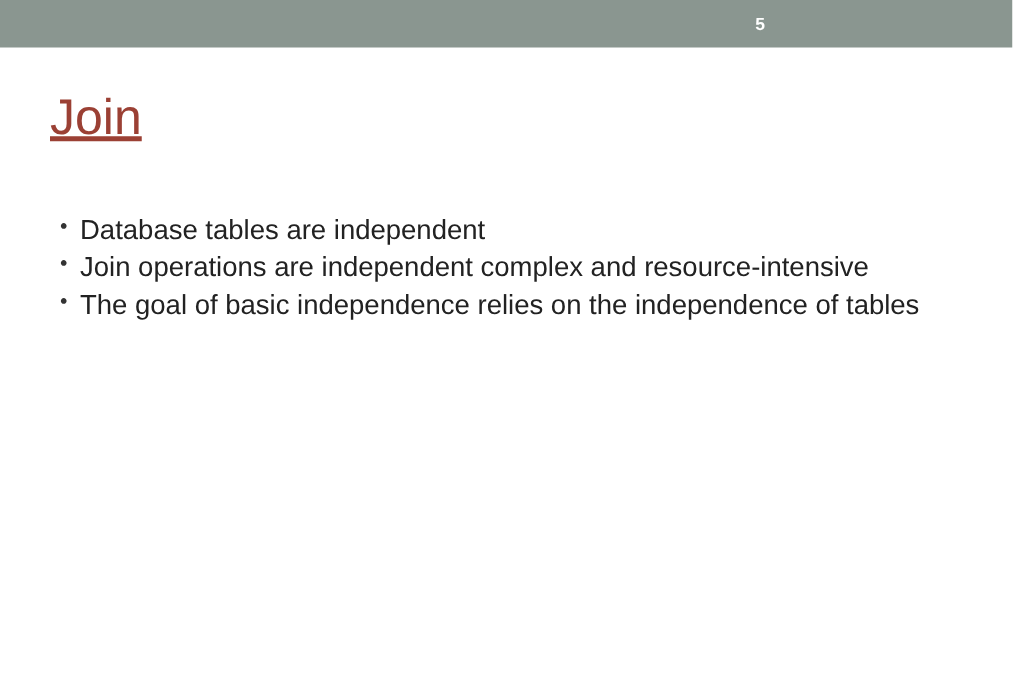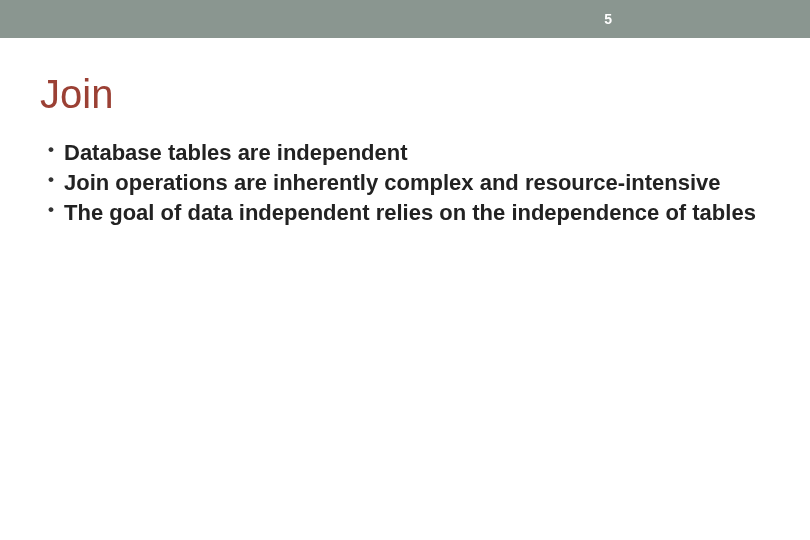--- a/index.html
+++ b/index.html
@@ -29,34 +29,34 @@
       font-size: 14px;
       font-weight: bold;
     }
     .slide-content {
       padding: 34px 40px 0 40px;
     }
     .slide-title {
       font-size: 40px;
       font-weight: normal;
       color: #9b4034;
-      margin-bottom: 22px;
+      margin-bottom: 53px;
+      text-decoration: underline;
     }
     .bullet-list {
       list-style: none;
       padding-left: 8px;
     }
     .bullet-item {
       font-size: 22px;
       color: #222222;
       line-height: 1.28;
       margin-bottom: 2px;
       position: relative;
       padding-left: 16px;
-      font-weight: bold;
     }
     .bullet-item::before {
       content: "•";
       position: absolute;
       left: 0;
       top: 0;
       color: #333333;
       font-size: 17px;
     }
   </style>
@@ -64,16 +64,16 @@
 <body>
 
 <div class="header-bar">
   <span class="page-number">5</span>
 </div>
 
 <div class="slide-content">
   <h1 class="slide-title">Join</h1>
   <ul class="bullet-list">
     <li class="bullet-item">Database tables are independent</li>
-    <li class="bullet-item">Join operations are inherently complex and resource-intensive</li>
-    <li class="bullet-item">The goal of data independent relies on the independence of tables</li>
+    <li class="bullet-item">Join operations are independent complex and resource-intensive</li>
+    <li class="bullet-item">The goal of basic independence relies on the independence of tables</li>
   </ul>
 </div>
 
 </body></html>

